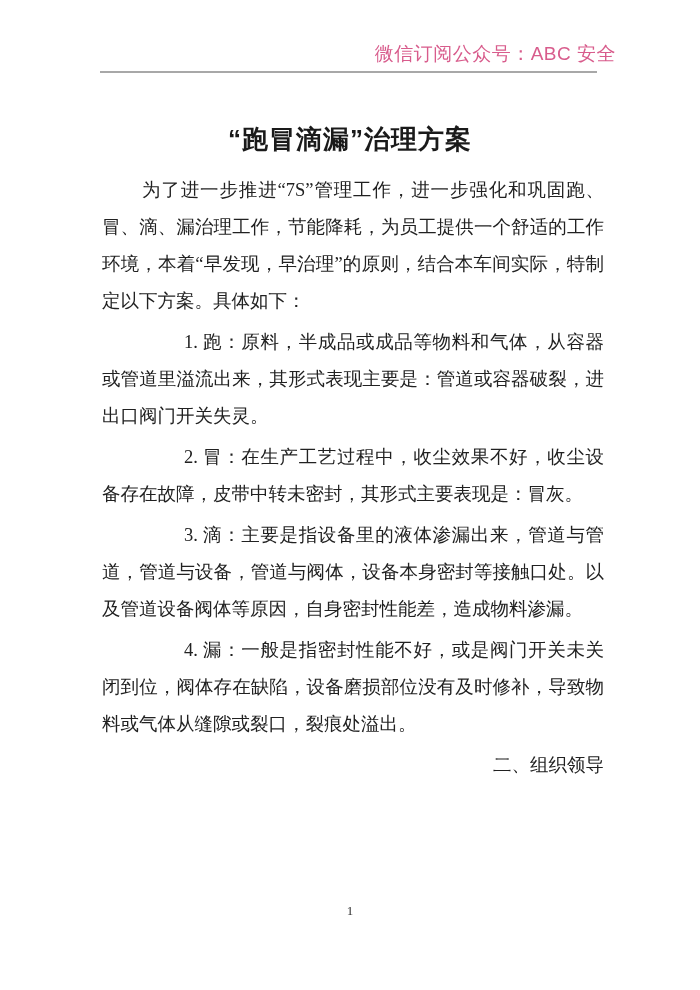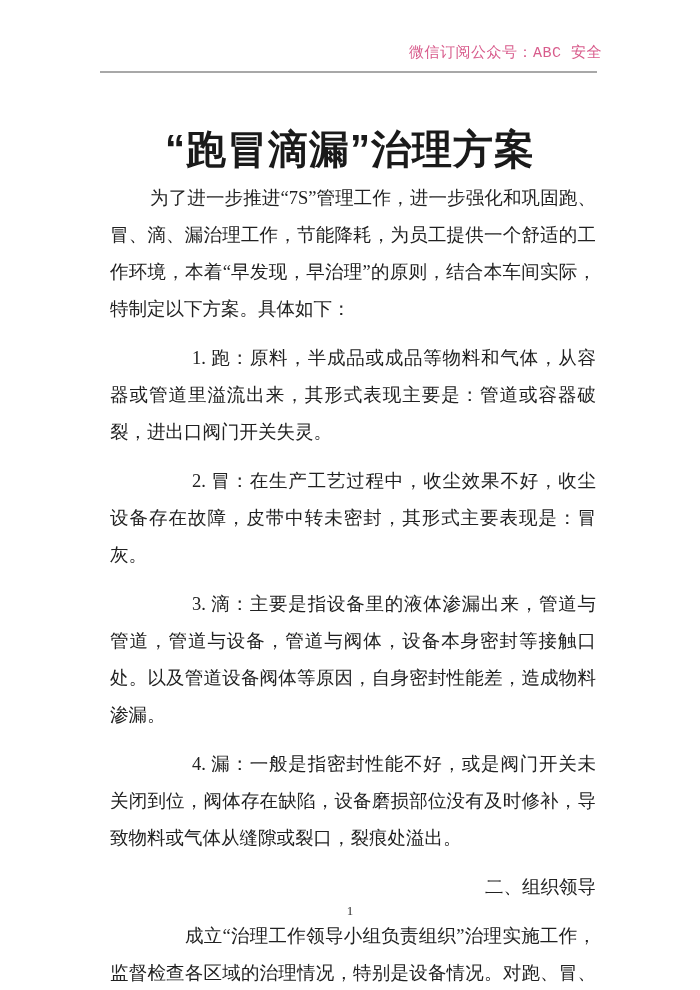--- a/index.html
+++ b/index.html
@@ -15,50 +15,50 @@
     font-family: "Liberation Serif", serif;
   }
   .page {
     position: relative;
     width: 700px; height: 990px;
     background: var(--paper);
     overflow: hidden;
   }
   .header-note {
     position: absolute;
-    top: 44px; right: 98px;
-    font-size: 15px; line-height: 20px;
+    top: 44px; right: 84px;
+    font-size: 19px; line-height: 20px;
     color: var(--accent);
-    font-family: Liberation Mono, monospace;
+    font-family: Liberation Sans, sans-serif;
     letter-spacing: 0.5px;
   }
   .header-divider {
     position: absolute;
     top: 71px; left: 100px; width: 497px; height: 2px;
     background: var(--divider);
   }
   .doc-title {
     position: absolute;
     top: 100px; left: 0; width: 100%;
     text-align: center;
     font-family: "Liberation Sans", sans-serif;
     font-weight: 700;
-    font-size: 40px; line-height: 44px;
+    font-size: 26px; line-height: 44px;
     color: #1a1a1a;
     letter-spacing: 1px;
   }
   .content {
     position: absolute;
     top: 168px; left: 98px; width: 510px;
     font-size: 18.5px; line-height: 37px;
     color: var(--ink);
     text-align: justify;
     text-justify: inter-ideograph;
   }
-  .content p { margin: 12px; padding: 0; }
+  .content p { margin: 4px; padding: 0; }
   .p-intro  { text-indent: 40px; }
   .sec1     { padding-left: 69px; text-align: left; }
   .item     { margin-left: 10px; text-indent: 82px; }
   .sec2     { padding-left: 24px; text-align: right; }
   .p-close  { margin-left: 10px; text-indent: 75px; }
   .page-number {
     position: absolute;
     top: 902px; left: 0; width: 100%;
     text-align: center;
     font-size: 13px; line-height: 18px;
@@ -76,18 +76,17 @@
 
   <h1 class="doc-title">“跑冒滴漏”治理方案</h1>
 
   <div class="content">
     <p class="p-intro">为了进一步推进“7S”管理工作，进一步强化和巩固跑、冒、滴、漏治理工作，节能降耗，为员工提供一个舒适的工作环境，本着“早发现，早治理”的原则，结合本车间实际，特制定以下方案。具体如下：</p>
     <p class="item">1. 跑：原料，半成品或成品等物料和气体，从容器或管道里溢流出来，其形式表现主要是：管道或容器破裂，进出口阀门开关失灵。</p>
     <p class="item">2. 冒：在生产工艺过程中，收尘效果不好，收尘设备存在故障，皮带中转未密封，其形式主要表现是：冒灰。</p>
     <p class="item">3. 滴：主要是指设备里的液体渗漏出来，管道与管道，管道与设备，管道与阀体，设备本身密封等接触口处。以及管道设备阀体等原因，自身密封性能差，造成物料渗漏。</p>
     <p class="item">4. 漏：一般是指密封性能不好，或是阀门开关未关闭到位，阀体存在缺陷，设备磨损部位没有及时修补，导致物料或气体从缝隙或裂口，裂痕处溢出。</p>
     <p class="sec2">二、组织领导</p>
-    <p class="p-close">成立“治理工作领导小组负责组织”治理实施工作，监督检查各区域的治理情况，特别是设备情况。对跑、冒、滴、漏治理工作进行监督，整改。</p>
   </div>
 
   <div class="page-number">1</div>
 
 </div>
 
 </body></html>

